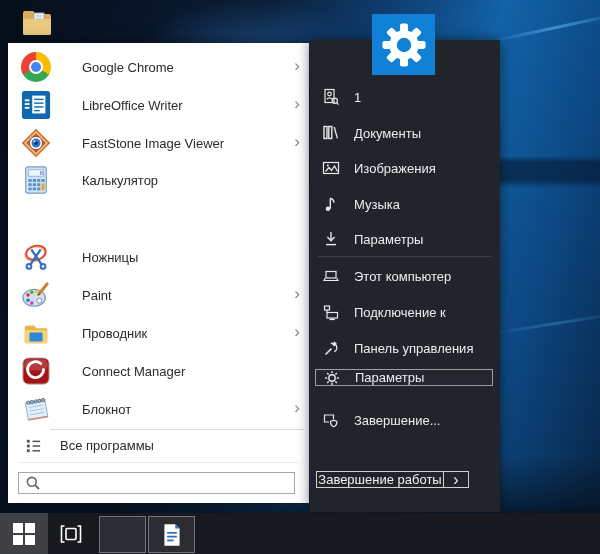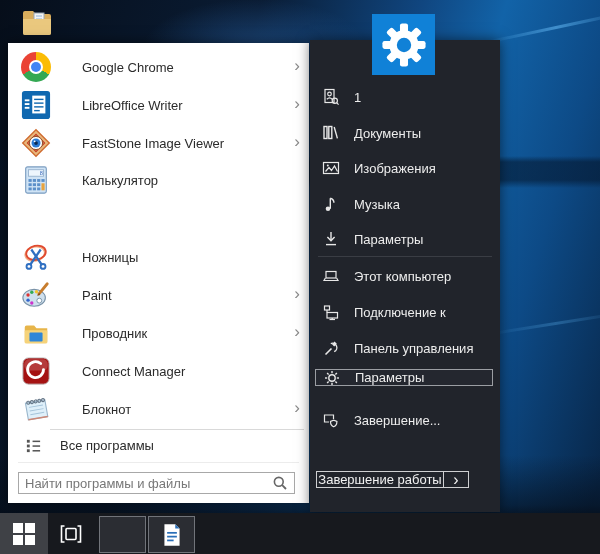--- a/index.html
+++ b/index.html
@@ -264,21 +264,20 @@
             <rect x="8" y="13.8" width="8" height="1.6"></rect>
         </g>
       </svg>
     </span>
     <span class="llabel">Все программы</span>
   </div>
 
   <div class="lsep2"></div>
 
   <div class="search-wrap">
-    <input class="search-input" type="text" placeholder="Найти программы и файлы" style="">
     <span class="search-mag">
       <svg viewBox="0 0 16 16" width="16" height="16">
         <circle cx="6.8" cy="6.8" r="4.4" fill="none" stroke="#666" stroke-width="1.6"></circle>
         <line x1="10.2" y1="10.2" x2="14" y2="14" stroke="#666" stroke-width="1.8"></line>
       </svg>
     </span>
   </div>
 </div>
 
 <div class="menu-right">

